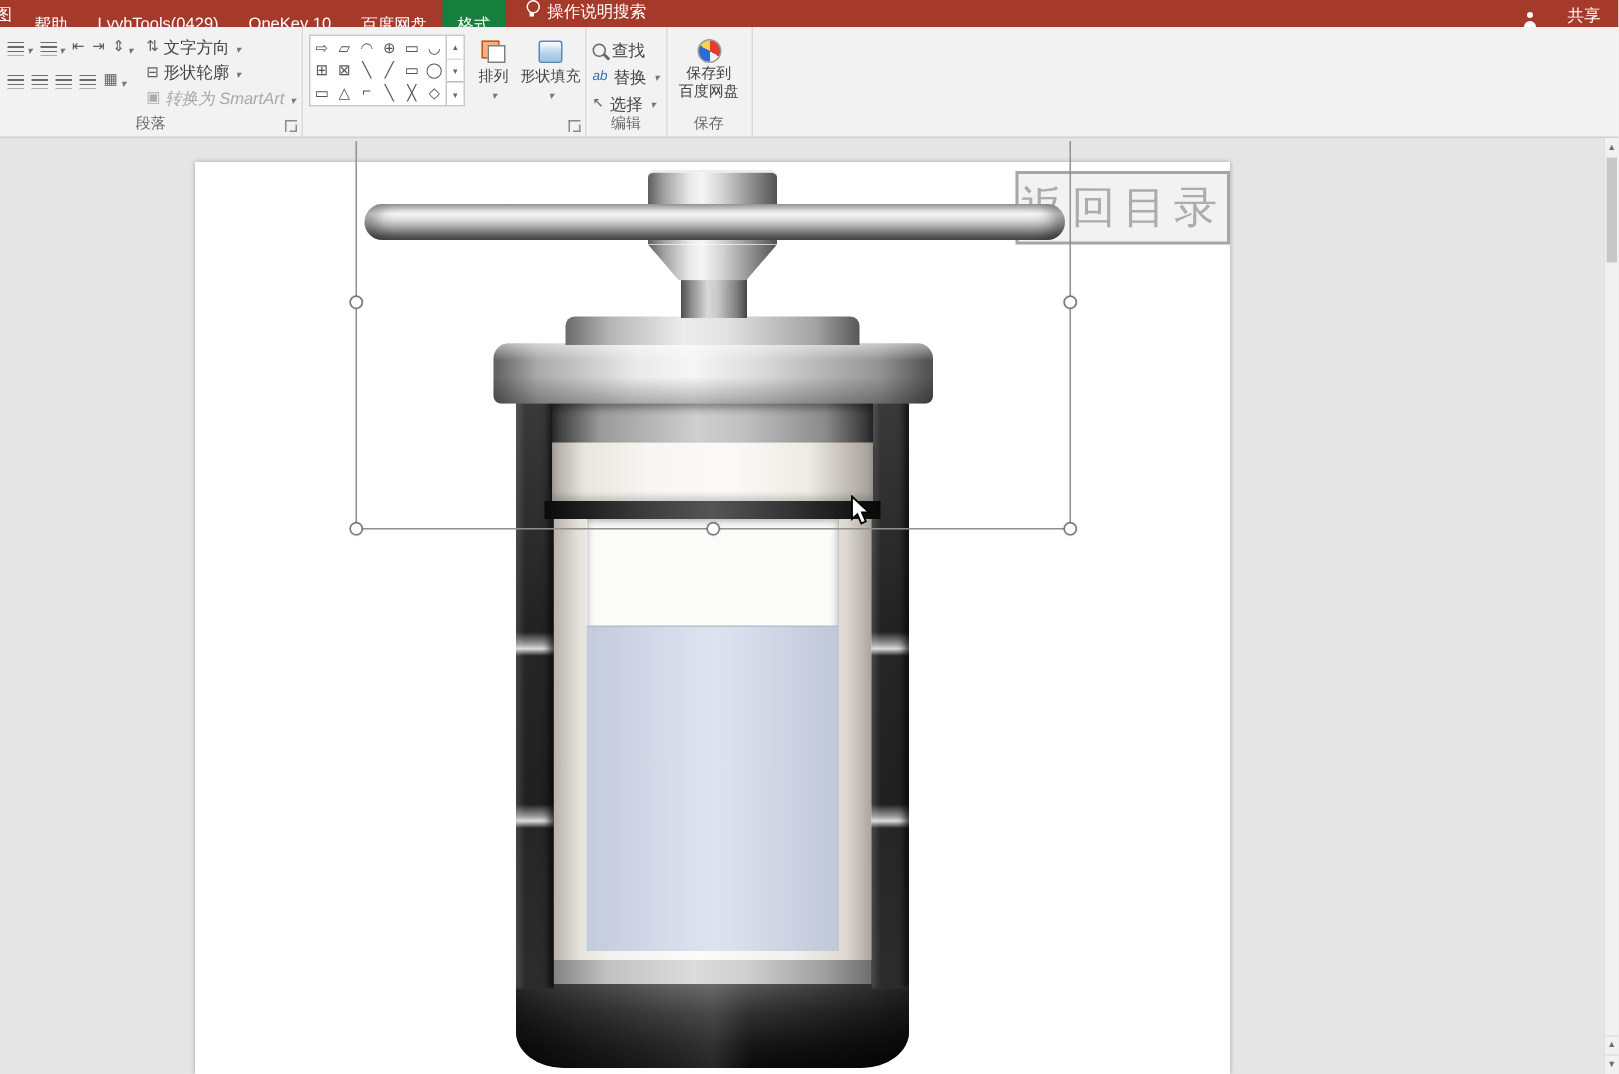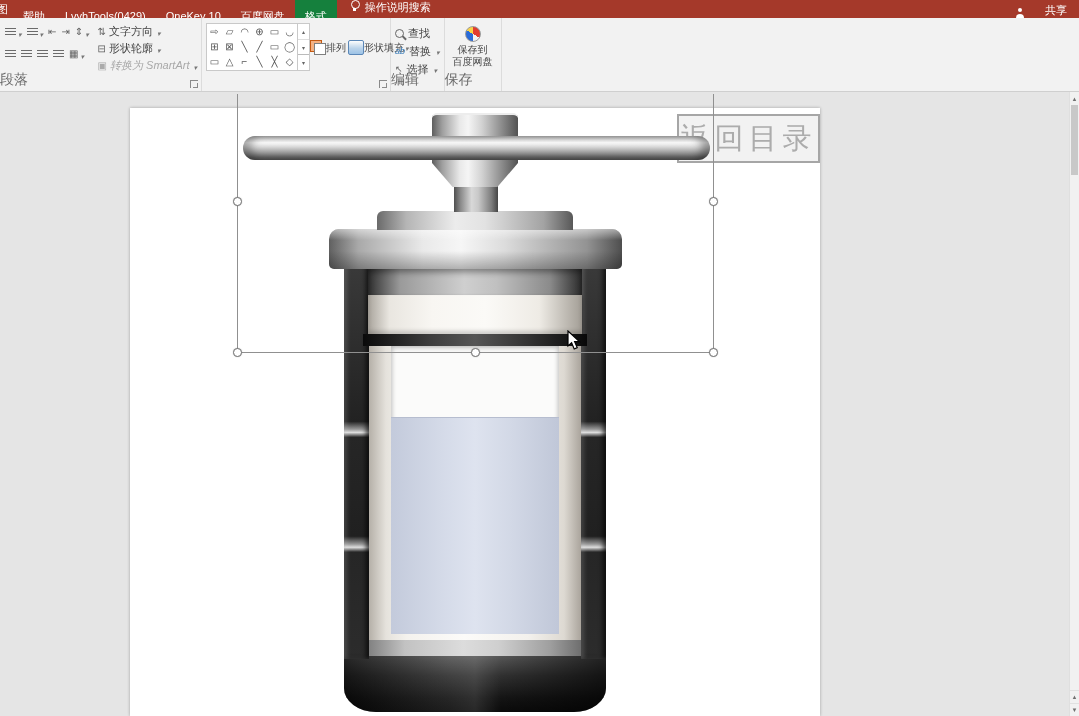--- a/index.html
+++ b/index.html
@@ -21,22 +21,22 @@
   .i-person::after  { content:""; position:absolute; bottom:0; left:1px; width:8px; height:4px; border-radius:4px 4px 0 0; background:#fff; }
   .i-bulb { position:relative; width:8px; height:12px; }
   .i-bulb::before { content:""; position:absolute; top:0; left:0; width:7px; height:7px; border:1px solid #fff; border-radius:50%; }
   .i-bulb::after  { content:""; position:absolute; bottom:1px; left:2px; width:3px; height:3px; background:#fff; }
 
   
   .ribbon { position:absolute; top:18px; left:0; right:0; height:74px;
             background:#F2F2F2; border-bottom:1px solid #CFCFCF;
             display:flex; align-items:stretch; color:#444; }
   .group { position:relative; border-right:1px solid #DCDCDC; padding:5px 4px 16px 4px; }
-  .g-label { position:absolute; bottom:2px; left:0; right:0; 
-             font-size:14px; color:#6A6A6A; }
+  .g-label { position:absolute; bottom:2px; left:0; right:0; text-align:center;
+             font-size:10px; color:#6A6A6A; }
   .launcher { position:absolute; right:3px; bottom:3px; width:8px; height:8px;
               border-left:1px solid #8a8a8a; border-top:1px solid #8a8a8a; }
   .launcher::after { content:""; position:absolute; right:0px; bottom:0px; width:4px; height:4px;
               border-right:1px solid #8a8a8a; border-bottom:1px solid #8a8a8a; }
   .cr::after { content:"▾"; font-size:7px; color:#777; margin-left:1px; }
   .ic { font-style:normal; font-size:10px; color:#5f5f5f; line-height:1; display:inline-block; }
   .ic-lines { display:inline-block; width:11px; height:9px;
               background:repeating-linear-gradient(to bottom,#6b6b6b 0 1px,transparent 1px 3px); }
   .ic-indl::after { content:"⇤"; } .ic-indr::after { content:"⇥"; }
   .ic-spc::after  { content:"⇕"; } .ic-cols::after { content:"▦"; }
@@ -61,21 +61,21 @@
   
   .shape-gallery { display:flex; border:1px solid #C9C9C9; background:#fff; height:48px; align-self:flex-start; }
   .sg-grid { display:grid; grid-template-columns:repeat(6,15px); grid-auto-rows:15px; }
   .sg { display:flex; align-items:center; justify-content:center; font-size:10px; color:#555; }
   .sg-scroll { width:12px; border-left:1px solid #C9C9C9; display:flex; flex-direction:column; }
   .sgs { flex:1; display:flex; align-items:center; justify-content:center; }
   .sgs + .sgs { border-top:1px solid #DDD; }
   .sgs::after { font-size:6px; color:#666; }
   .sgs-up::after { content:"▴"; } .sgs-dn::after { content:"▾"; }
   .sgs-more { border-top:1px solid #bbb !important; } .sgs-more::after { content:"▾"; }
-  .big-btn { width:38px; display:flex; flex-direction:row; align-items:center;
+  .big-btn { width:38px; display:flex; flex-direction:column; align-items:center;
              font-size:10px; padding-top:1px; white-space:nowrap; }
   .bb-icon { height:20px; display:flex; align-items:center; }
   .i-arrange { position:relative; width:16px; height:15px; }
   .i-arrange::before { content:""; position:absolute; top:0; left:0; width:10px; height:10px;
                        background:#F4B183; border:1px solid #C55A11; }
   .i-arrange::after  { content:""; position:absolute; bottom:0; right:0; width:10px; height:10px;
                        background:#fff; border:1px solid #7F7F7F; }
   .i-quickstyle { width:16px; height:15px; border:1px solid #5B87B7; border-radius:2px;
                   background:linear-gradient(to bottom,#FDFDFD,#BCD4EA 55%,#9DC3E6); }
   .fill-col { display:flex; flex-direction:column; gap:2px; padding-top:2px; margin-left:4px; }

